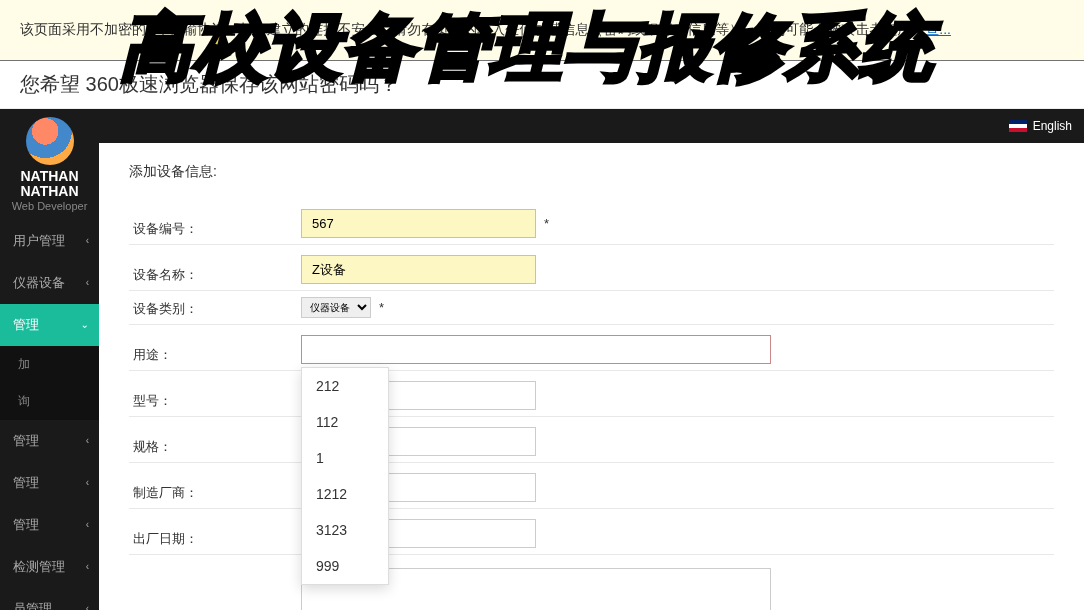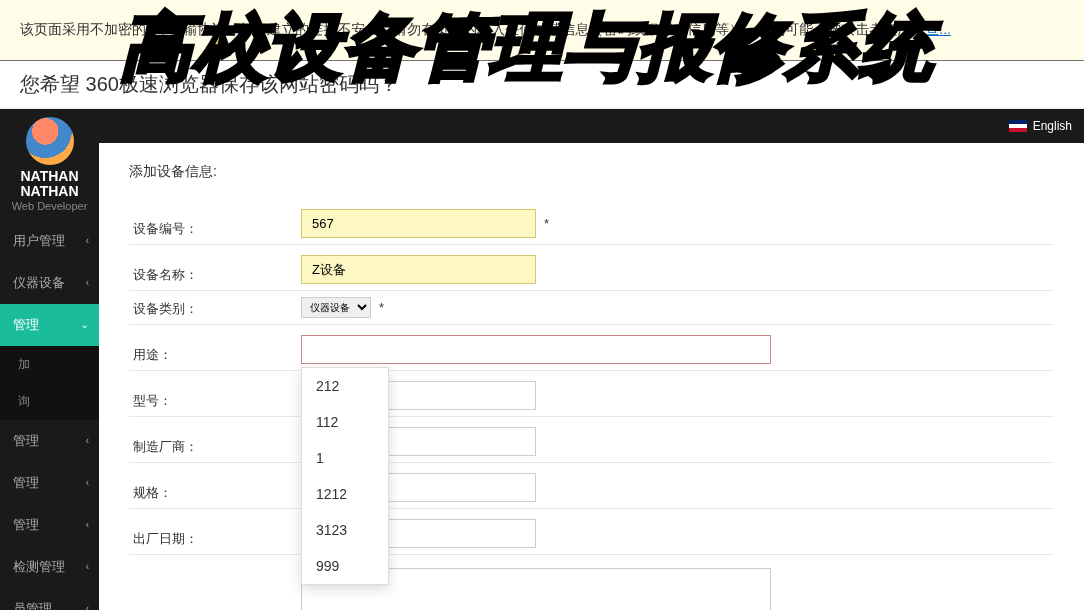--- a/index.html
+++ b/index.html
@@ -149,28 +149,28 @@
       </div>
 
       <div class="form-row">
         <div class="form-label">型号：</div>
         <div class="form-field">
             <input type="text" class="short" style="">
           </div>
       </div>
 
       <div class="form-row">
-        <div class="form-label">制造厂商：</div>
+        <div class="form-label">规格：</div>
         <div class="form-field">
             <input type="text" class="short" style="">
           </div>
       </div>
 
       <div class="form-row">
-        <div class="form-label">规格：</div>
+        <div class="form-label">制造厂商：</div>
         <div class="form-field">
             <input type="text" class="short" style="">
           </div>
       </div>
 
       <div class="form-row">
         <div class="form-label">出厂日期：</div>
         <div class="form-field">
             <input type="text" class="short" style="">
           </div>

